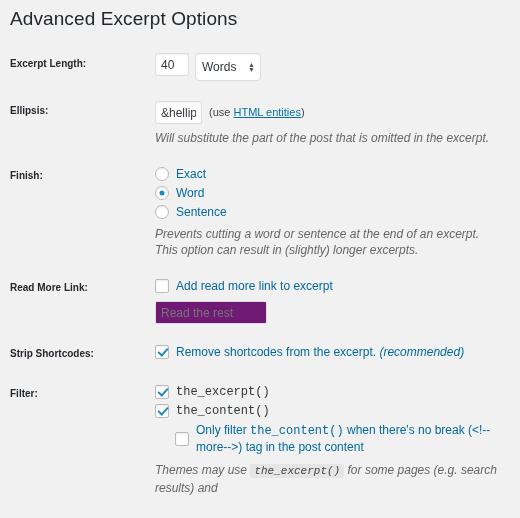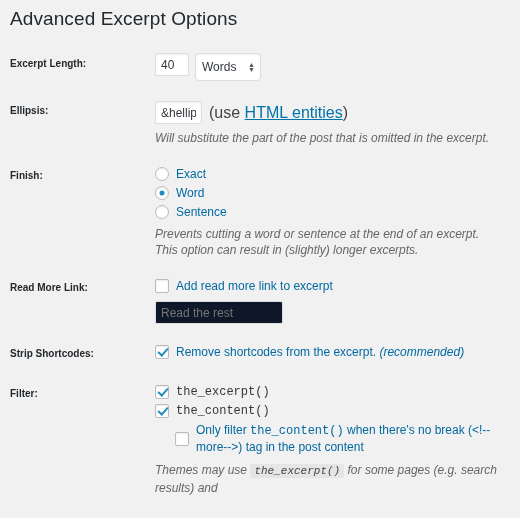--- a/index.html
+++ b/index.html
@@ -67,22 +67,22 @@
     border-radius: 2px;
     padding: 2px 5px;
     box-sizing: border-box;
     height: 23px;
     line-height: 17px;
     box-shadow: inset 0 1px 2px rgba(0,0,0,0.07);
   }
   input.num { width: 34px; text-align: left; }
   input.ellipsis { width: 47px; }
   input.readmore {
-    width: 128px;
-    background: #0f172a;
+    width: 112px;
+    background: #701a75;
     color: #a0a5aa;
     border-color: #ddd;
   }
   select.sel {
     font-family: "Liberation Sans", sans-serif;
     font-size: 12px;
     color: #32373c;
     border: 1px solid #ddd;
     background: #fff;
     border-radius: 4px;
@@ -118,21 +118,21 @@
 
   .hint {
     font-style: italic;
     font-size: 12px;
     color: #666;
     line-height: 16px;
     margin-top: 6px;
     max-width: 350px;
   }
   .note-inline {
-    font-size: 16px;
+    font-size: 11px;
     color: #444;
     margin-left: 7px;
     line-height: 23px;
   }
   a.link {
     color: #0073aa;
     text-decoration: underline;
   }
 
   

